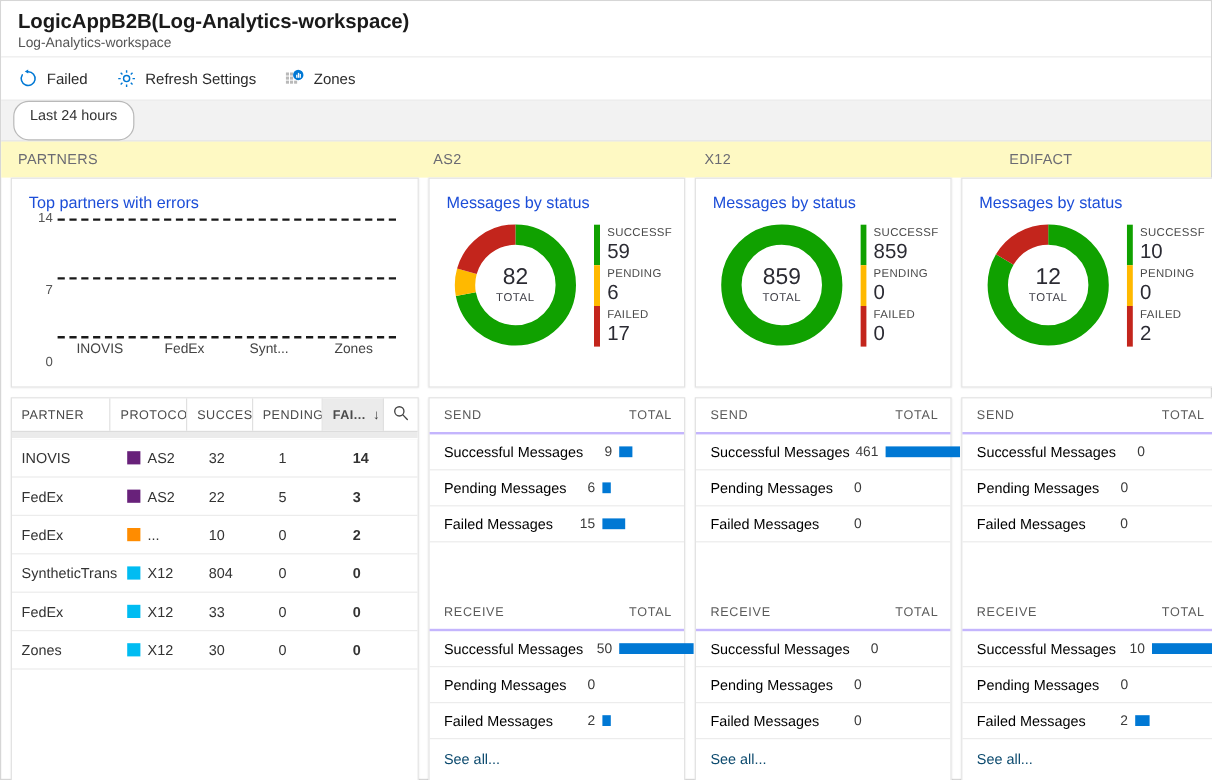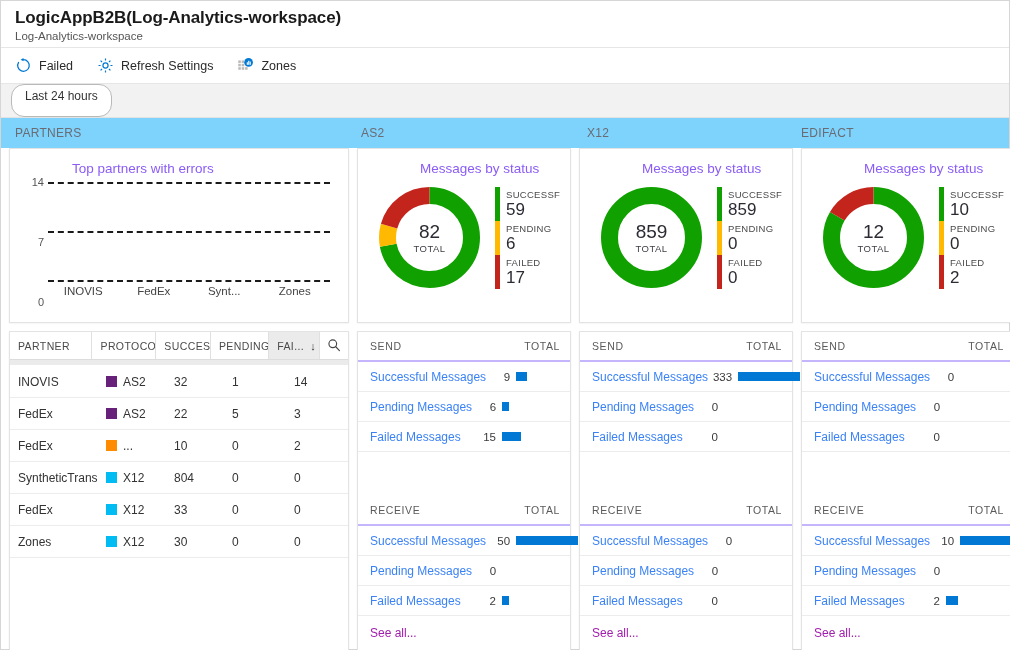--- a/index.html
+++ b/index.html
@@ -80,21 +80,21 @@
     color: #333;
     padding: 4px 13px 5px;
     cursor: pointer;
     white-space: nowrap;
   }
 
   
   .colhead-row {
     position: relative;
     height: 30px;
-    background: #7dd3fc;
+    background: #fef9c3;
   }
   .colhead {
     position: absolute;
     top: 8px;
     font-size: 12px;
     color: #6b6b73;
     letter-spacing: 0.3px;
     white-space: nowrap;
   }
 
@@ -113,23 +113,22 @@
   .tile {
     background: #ffffff;
     border: 1px solid #e3e3e3;
     box-shadow: 0 0.5px 1.5px rgba(0,0,0,0.09);
   }
 
   
   .tile-chart { height: 175px; padding: 12px 14px 8px; }
   .tile-title {
     font-size: 13.5px;
-    color: #8b5cf6;
+    color: #1d4ed8;
     margin-bottom: 4px;
-    margin-left: 48px;
   }
   .barchart-wrap { position: relative; height: 120px; margin-top: 6px; }
   .bc-ylabels { position: absolute; left: 0; top: 0; width: 22px; height: 100%; }
   .bc-ytick {
     position: absolute;
     right: 2px;
     font-size: 11px;
     color: #555;
     transform: translateY(-50%);
   }
@@ -223,21 +222,21 @@
   .proto-sw {
     width: 11px; height: 11px;
     display: inline-block;
     margin-right: 6px;
     flex: 0 0 auto;
   }
   .c-partner { width: 88px; }
   .c-proto   { width: 68px; }
   .c-success { width: 58px; }
   .c-pending { width: 62px; }
-  .c-failed  { width: 54px; }
+  .c-failed  { width: 54px; font-weight: bold; }
 
   
   .tile-donut { height: 175px; padding: 12px 10px 8px 14px; }
   .donut-row { display: flex; align-items: center; margin-top: 4px; }
   .donut-holder { position: relative; width: 115px; height: 115px; flex: 0 0 auto; }
   .donut-svg { display: block; }
   .donut-center {
     position: absolute;
     left: 0; right: 0; top: 0; bottom: 0;
     display: flex;
@@ -291,21 +290,21 @@
     font-size: 10.5px; color: #5a5a5a; letter-spacing: 0.6px;
   }
   .lst-row {
     display: flex;
     align-items: center;
     height: 30px;
     padding: 0 6px 0 12px;
     border-bottom: 1px solid #ececec;
     cursor: pointer;
   }
-  .lst-label { font-size: 12px; color: #3b82f6; white-space: nowrap; }
+  .lst-label { font-size: 12px; color: #000000; white-space: nowrap; }
   .lst-meter {
     margin-left: auto;
     display: flex;
     align-items: center;
     gap: 6px;
     width: 92px;
     justify-content: flex-start;
   }
   .lst-val {
     font-size: 11.5px;
@@ -315,21 +314,21 @@
     flex: 0 0 auto;
   }
   .lst-bar { height: 9px; background: #0078d4; flex: 0 0 auto; }
   .lst-gap { flex: 1 1 auto; min-height: 6px; }
   .lst-seeall {
     height: 34px;
     display: flex;
     align-items: center;
     padding-left: 12px;
     font-size: 12px;
-    color: #a21caf;
+    color: #0c4a6e;
     cursor: pointer;
   }
 </style>
 </head>
 <body>
 
 <div id="app">
 
   <div class="header">
     <div class="header-title">LogicAppB2B(Log-Analytics-workspace)</div>
@@ -384,21 +383,21 @@
   </div>
 
   <div class="filterbar">
     <div class="pill">Last 24 hours</div>
   </div>
 
   <div class="colhead-row">
     <div class="colhead" style="left:14px">PARTNERS</div>
     <div class="colhead" style="left:360px">AS2</div>
     <div class="colhead" style="left:586px">X12</div>
-    <div class="colhead" style="left:800px">EDIFACT</div>
+    <div class="colhead" style="left:840px">EDIFACT</div>
   </div>
 
   <div class="grid">
 
     <div class="col col-partners">
 
       <div class="tile tile-chart">
         <div class="tile-title">Top partners with errors</div>
         <div class="barchart-wrap">
           <div class="bc-ylabels">
@@ -658,21 +657,21 @@
           </div>
         </div>
         <div class="tile tile-list">
           <div class="lst-head">
             <span class="h-left">SEND</span>
             <span class="h-right">TOTAL</span>
           </div>
           <div class="lst-row">
             <span class="lst-label">Successful Messages</span>
             <span class="lst-meter">
-              <span class="lst-val">333</span>
+              <span class="lst-val">461</span>
               <span class="lst-bar" style="width: 62px;"></span>
             </span>
           </div>
           <div class="lst-row">
             <span class="lst-label">Pending Messages</span>
             <span class="lst-meter">
               <span class="lst-val">0</span>
               <span class="lst-bar" style="width: 0px;"></span>
             </span>
           </div>

